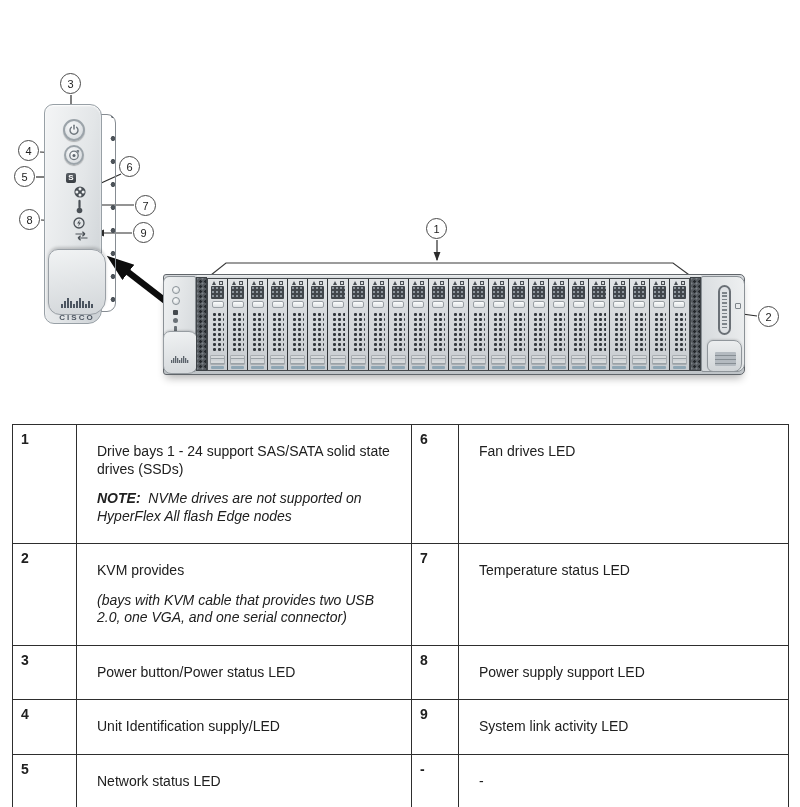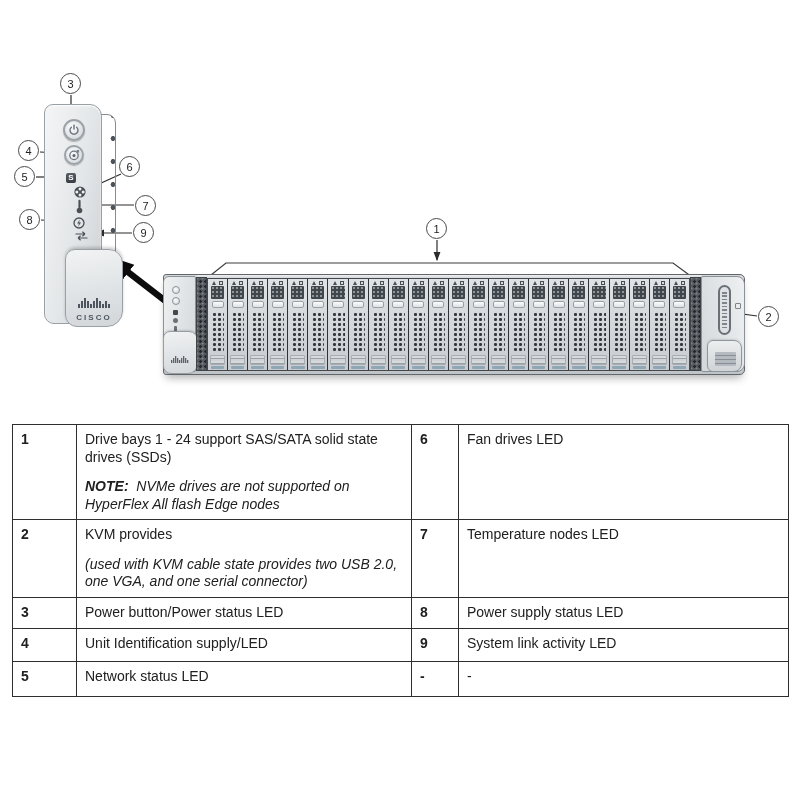--- a/index.html
+++ b/index.html
@@ -47,21 +47,21 @@
   .sicon{position:absolute;display:flex;align-items:center;justify-content:center;}
   #s-led{
     left:21px;top:68px;width:10px;height:10px;background:linear-gradient(#5a6066,#383d42);
     border-radius:2px;color:#fff;font-size:8px;font-weight:bold;line-height:10px;
   }
   #fan-led{left:29px;top:81px;width:12px;height:12px;}
   #temp-led{left:30px;top:94px;width:9px;height:15px;}
   #psu-led{left:28px;top:112px;width:12px;height:12px;}
   #net-led{left:29px;top:126px;width:15px;height:10px;}
   .cisco-flap{
-    position:absolute;left:20px;top:144px;width:58px;height:78px;box-sizing:border-box;
+    position:absolute;left:3px;top:144px;width:58px;height:66px;box-sizing:border-box;
     background:linear-gradient(170deg,#f1f3f4,#d2d6d9);
     border:1px solid #9aa0a6;border-radius:10px 14px 16px 12px;
     box-shadow:0 -2px 3px rgba(0,0,0,.18);
   }
   .cisco-logo{position:absolute;left:0;right:0;top:44px;text-align:center;}
   .cisco-word{font-size:8px;font-weight:bold;letter-spacing:2px;color:#4c5560;margin-top:1px;}
 
   
   #server{position:absolute;left:163px;top:274px;width:582px;height:101px;}
   .sv-body{
@@ -133,21 +133,21 @@
     background:repeating-linear-gradient(180deg,#b4bac0 0 3px,#878e94 3px 4px);}
 
   
   #spec-table{
     position:absolute;left:12px;top:424px;width:776px;
     border-collapse:collapse;table-layout:fixed;
     font-size:14px;line-height:1.25;color:#202020;
   }
   #spec-table td{border:1.4px solid #2e2e2e;vertical-align:top;padding:6px 8px;}
   #spec-table td.num{font-weight:bold;}
-  #spec-table p{margin:0;}
+  #spec-table p{margin:12px;}
   #spec-table p + p{margin-top:12px;font-style:italic;}
   #spec-table tr:nth-child(1) td{height:81px;}
   #spec-table tr:nth-child(2) td{height:64px;}
   #spec-table tr:nth-child(3) td{height:18px;}
   #spec-table tr:nth-child(4) td{height:20px;}
   #spec-table tr:nth-child(5) td{height:22px;}
 </style>
 </head>
 <body>
 
@@ -583,35 +583,35 @@
         </td>
         <td class="num">6</td>
         <td>
           <p>Fan drives LED</p>
         </td>
       </tr>
       <tr>
         <td class="num">2</td>
         <td>
           <p>KVM provides</p>
-          <p>(used with KVM cable state provides two USB 2.0, one VGA, and one serial connector)</p>
+          <p>(bays with KVM cable that provides two USB 2.0, one VGA, and one serial connector)</p>
         </td>
         <td class="num">7</td>
         <td>
-          <p>Temperature nodes LED</p>
+          <p>Temperature status LED</p>
         </td>
       </tr>
       <tr>
         <td class="num">3</td>
         <td>
           <p>Power button/Power status LED</p>
         </td>
         <td class="num">8</td>
         <td>
-          <p>Power supply status LED</p>
+          <p>Power supply support LED</p>
         </td>
       </tr>
       <tr>
         <td class="num">4</td>
         <td>
           <p>Unit Identification supply/LED</p>
         </td>
         <td class="num">9</td>
         <td>
           <p>System link activity LED</p>

